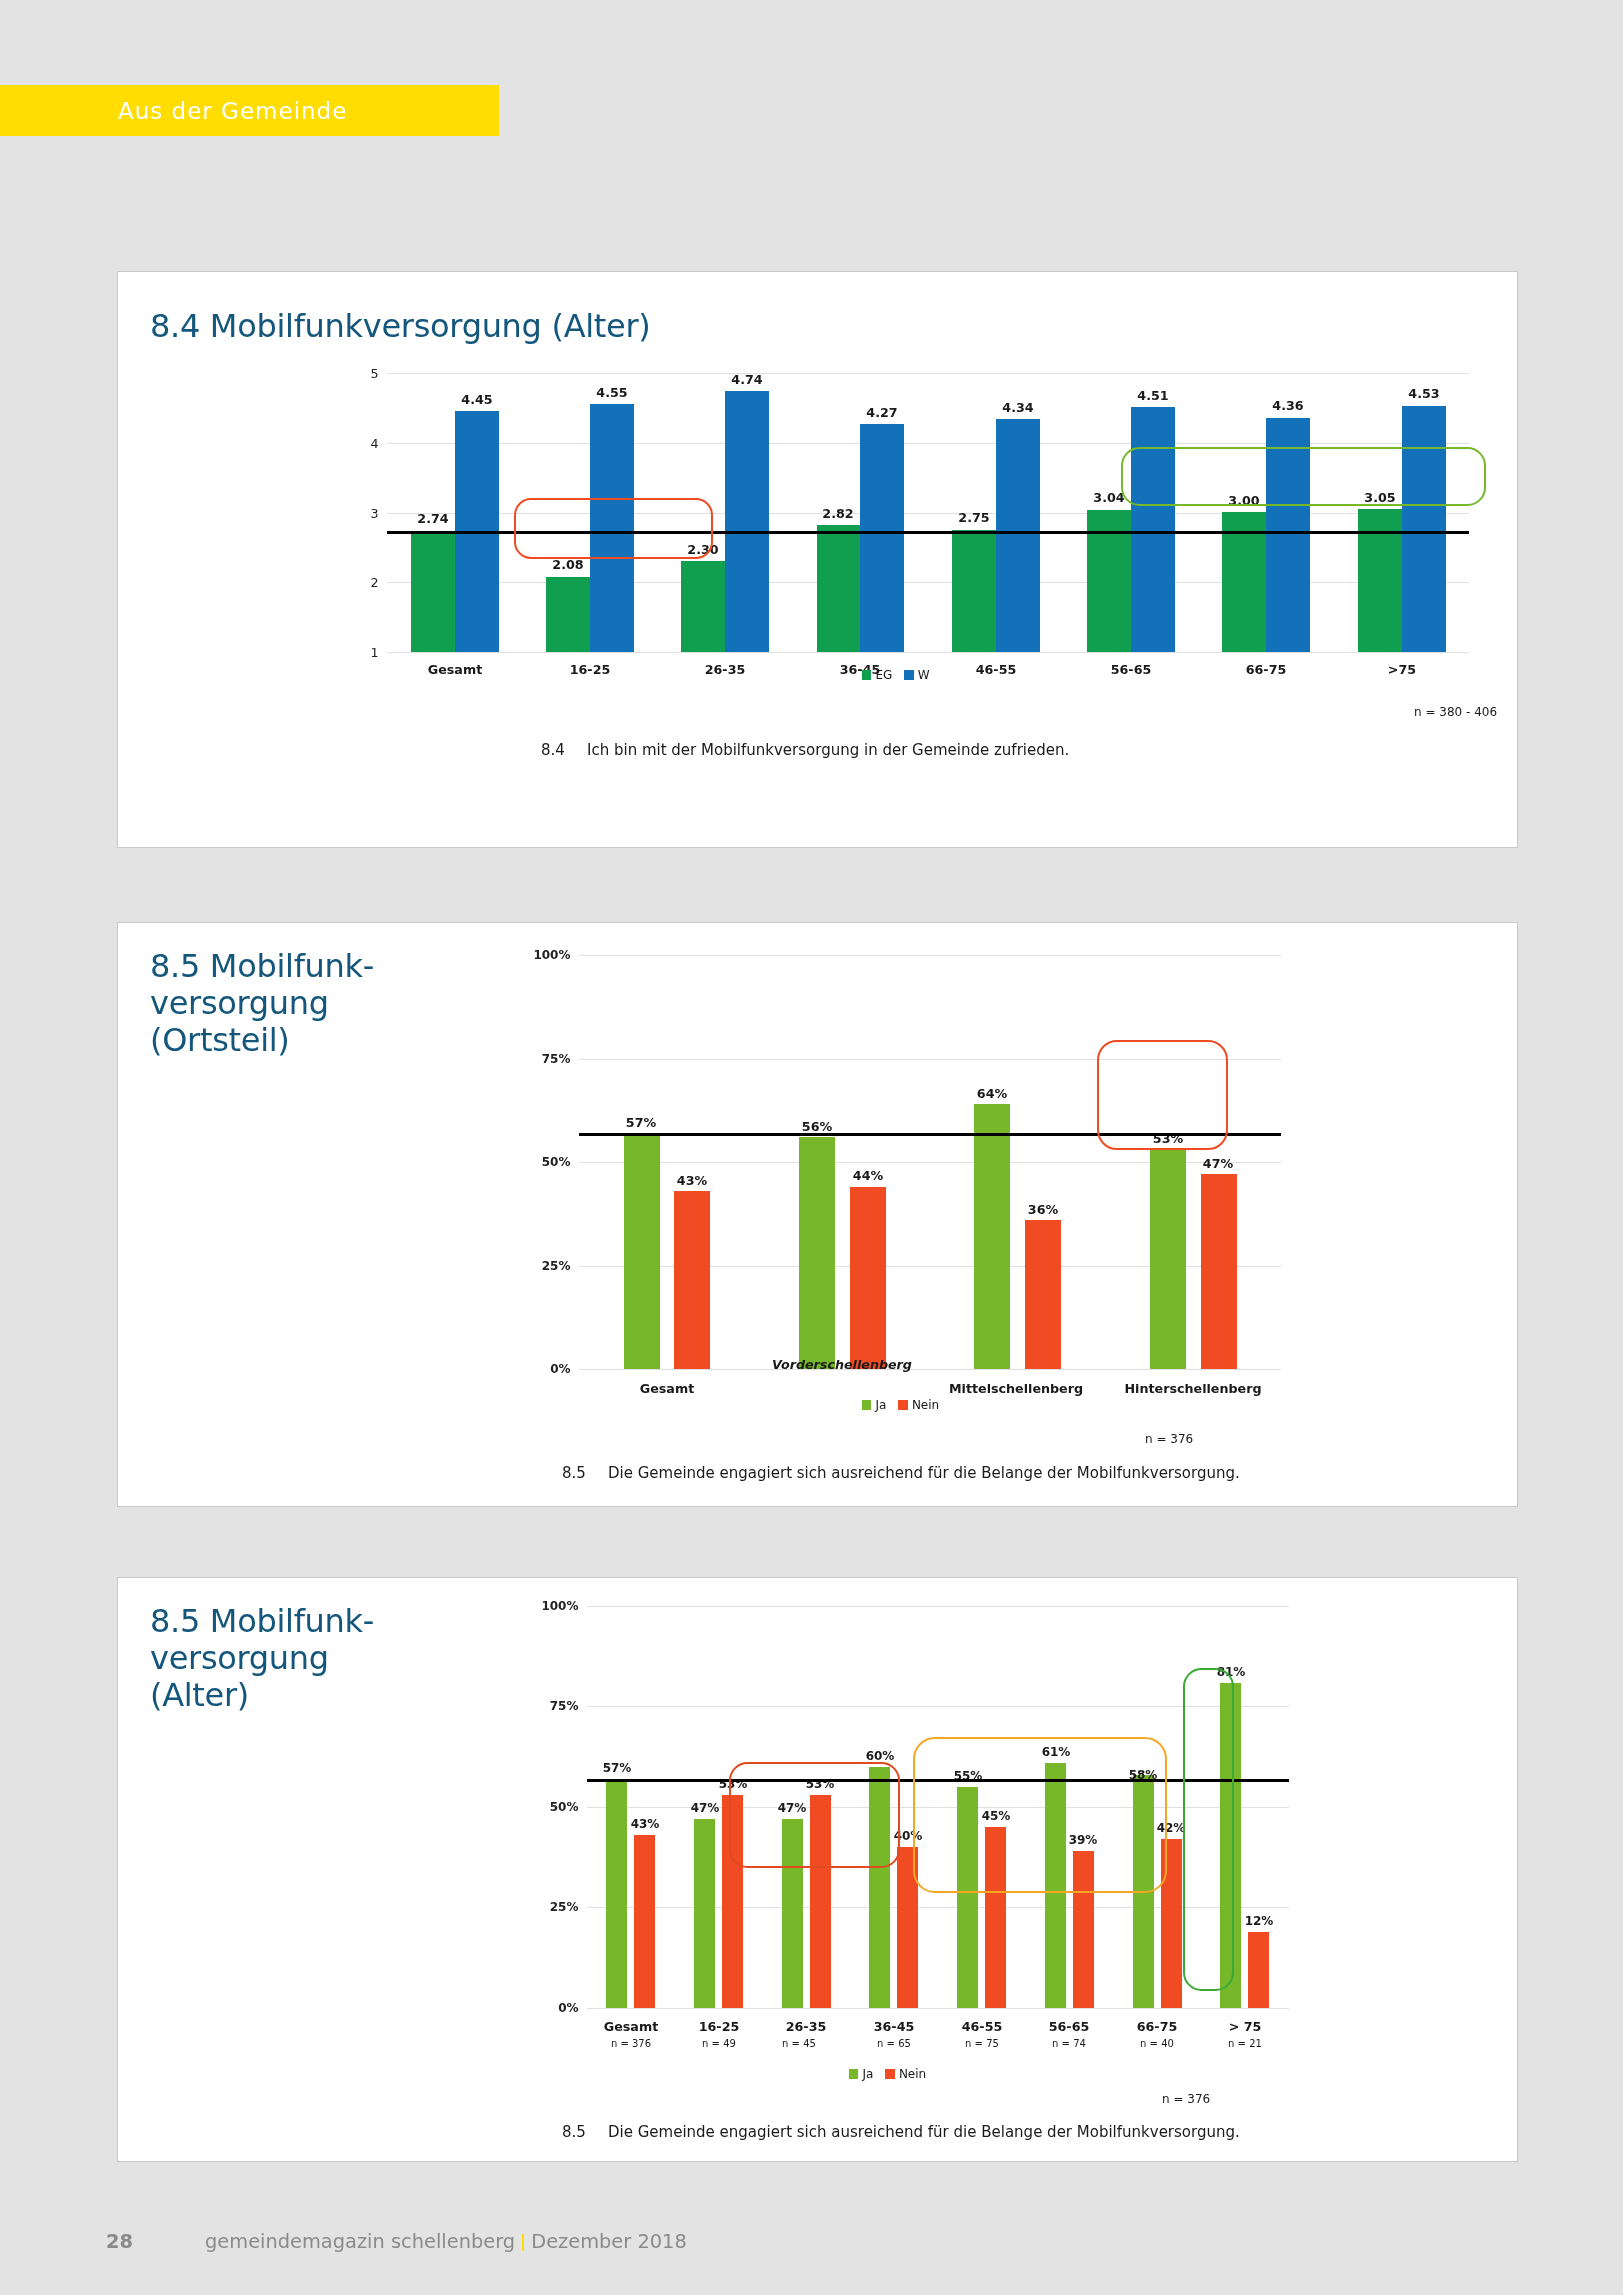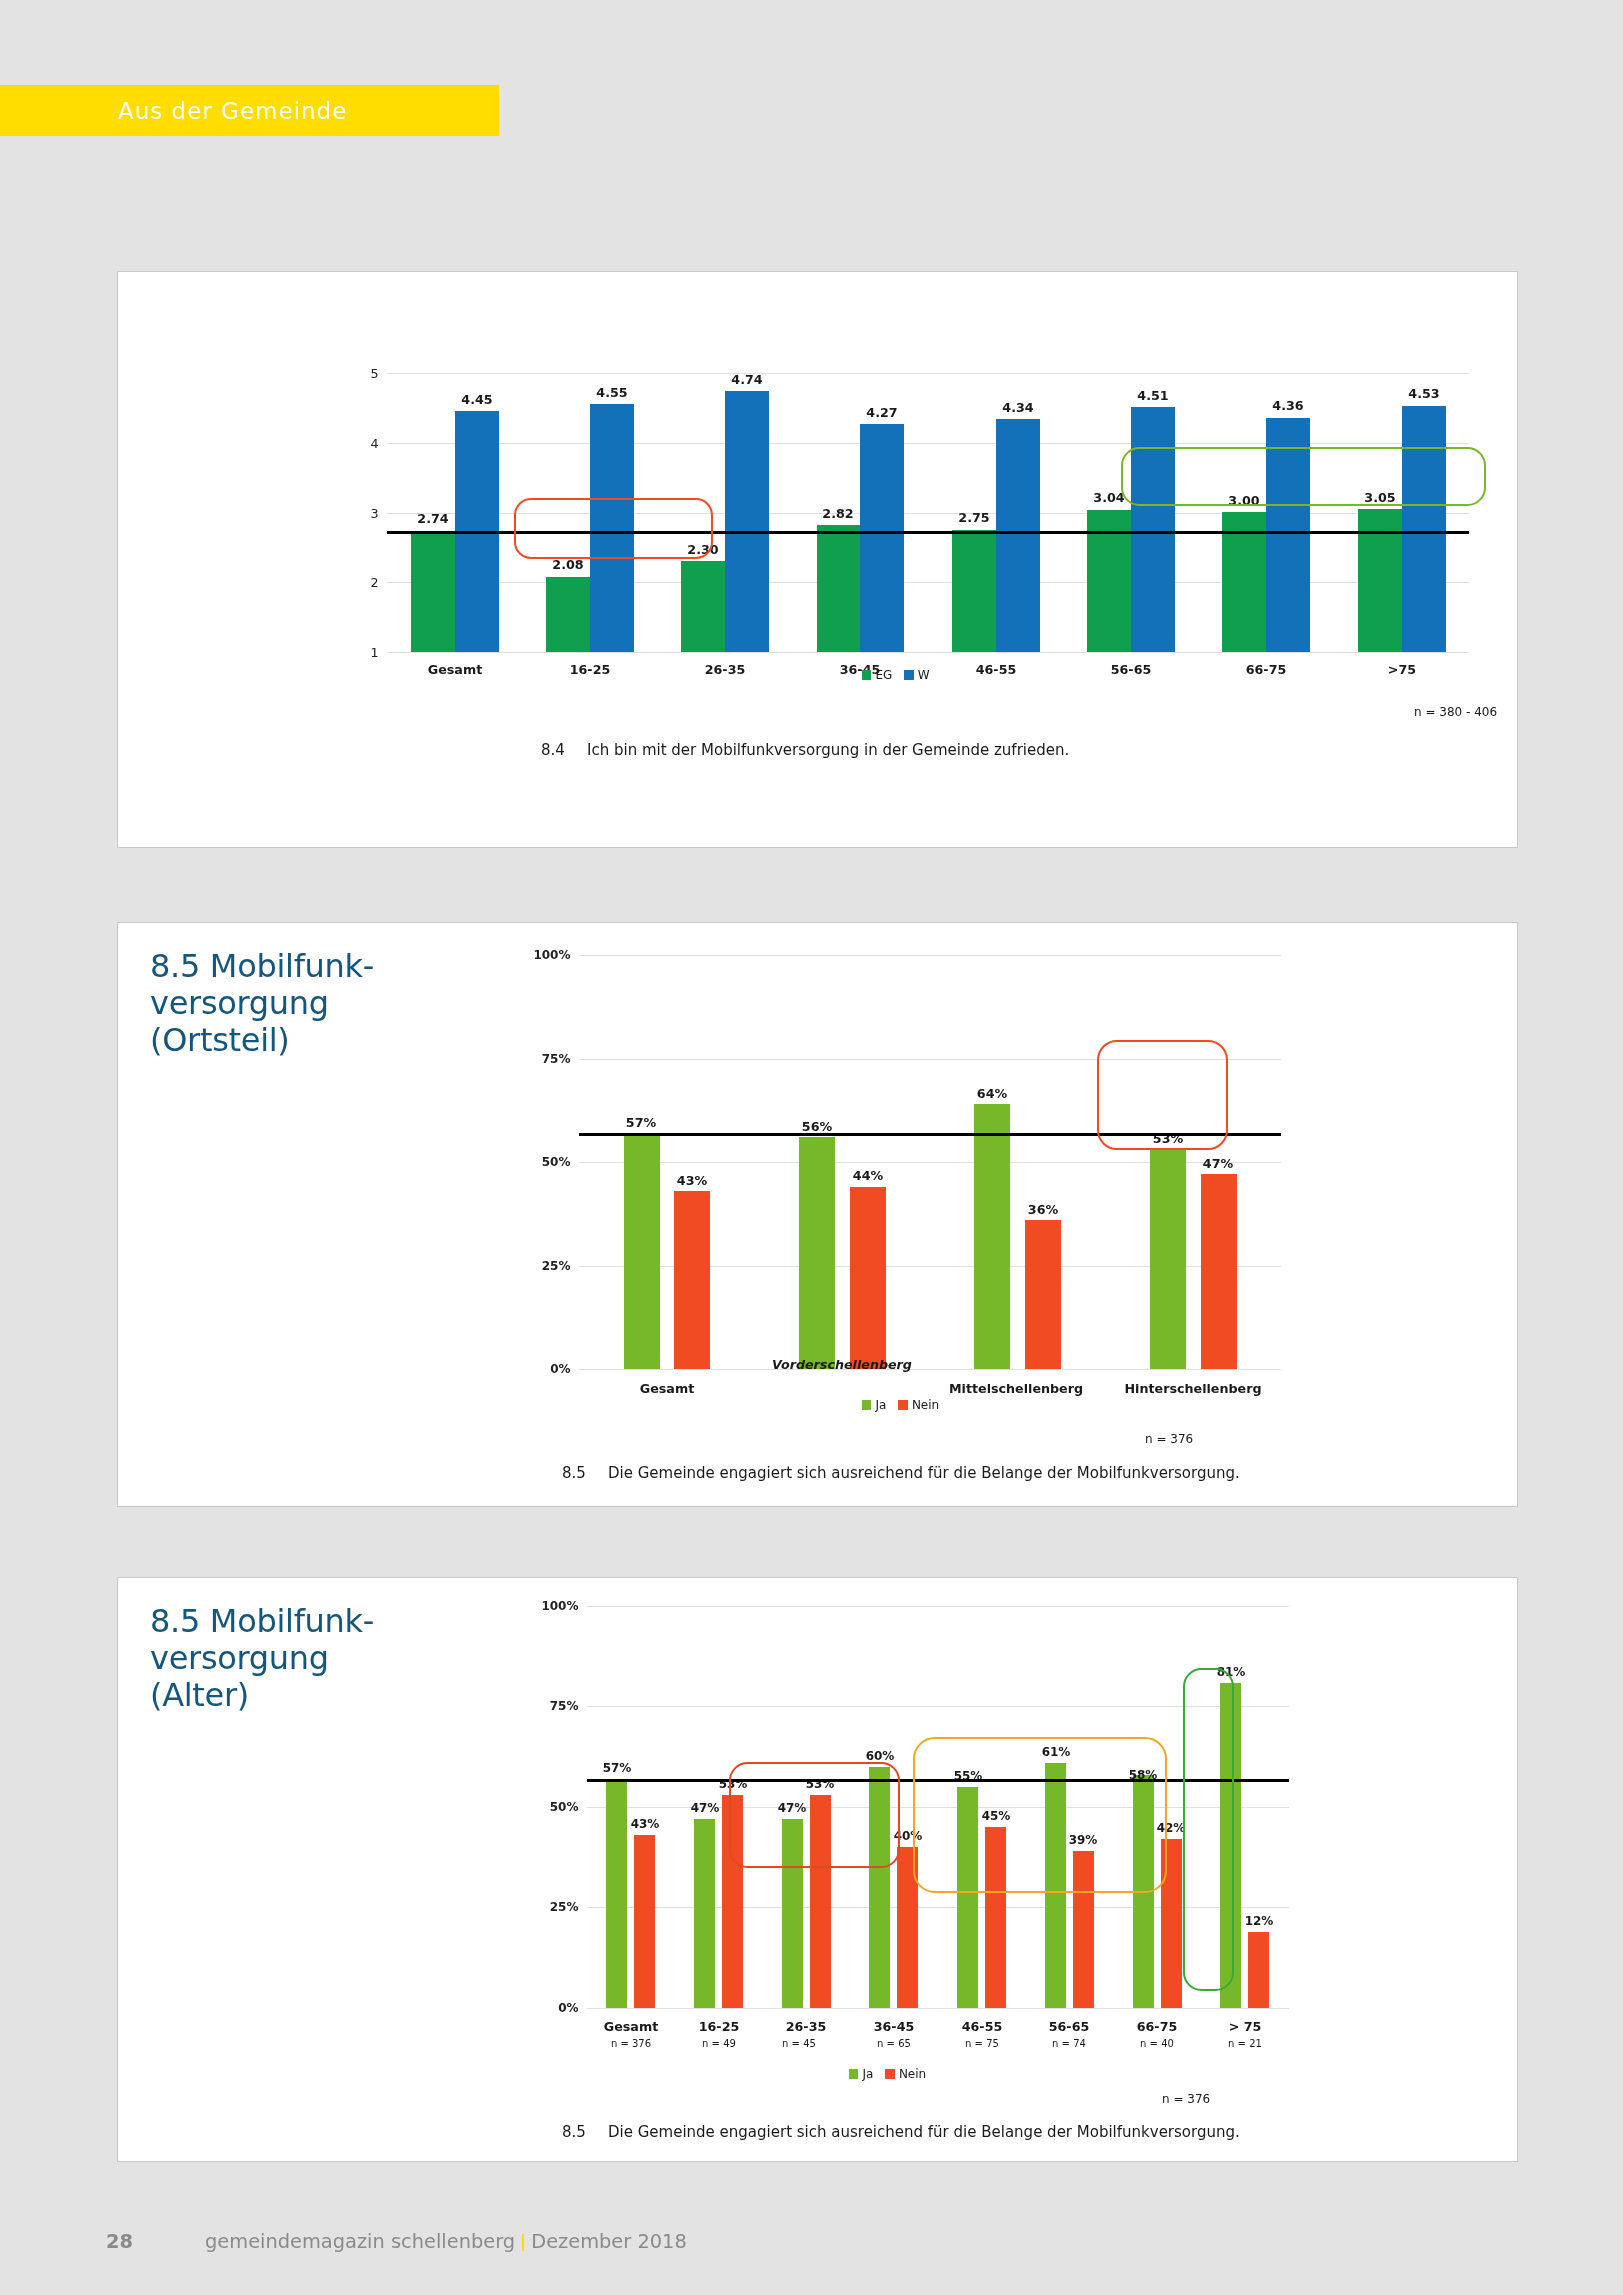--- a/index.html
+++ b/index.html
@@ -99,20 +99,21 @@
   }
 </style>
 </head>
 <body>
 
 <div class="ribbon">
   <span>Aus der Gemeinde</span>
 </div>
 
 <div class="card" id="card1">
+  <div class="card-title">8.4 Mobilfunkversorgung (Alter)</div>
 
   <div class="plot" id="plot1" style="left:269px;top:101px;width:1082px;height:279px;">
   <div class="gridline" style="top: 279px;"></div>
       <div class="ytick plain" style="top: 279px;">1</div>
       <div class="gridline" style="top: 209px;"></div>
       <div class="ytick plain" style="top: 209px;">2</div>
       <div class="gridline" style="top: 140px;"></div>
       <div class="ytick plain" style="top: 140px;">3</div>
       <div class="gridline" style="top: 70px;"></div>
       <div class="ytick plain" style="top: 70px;">4</div>

